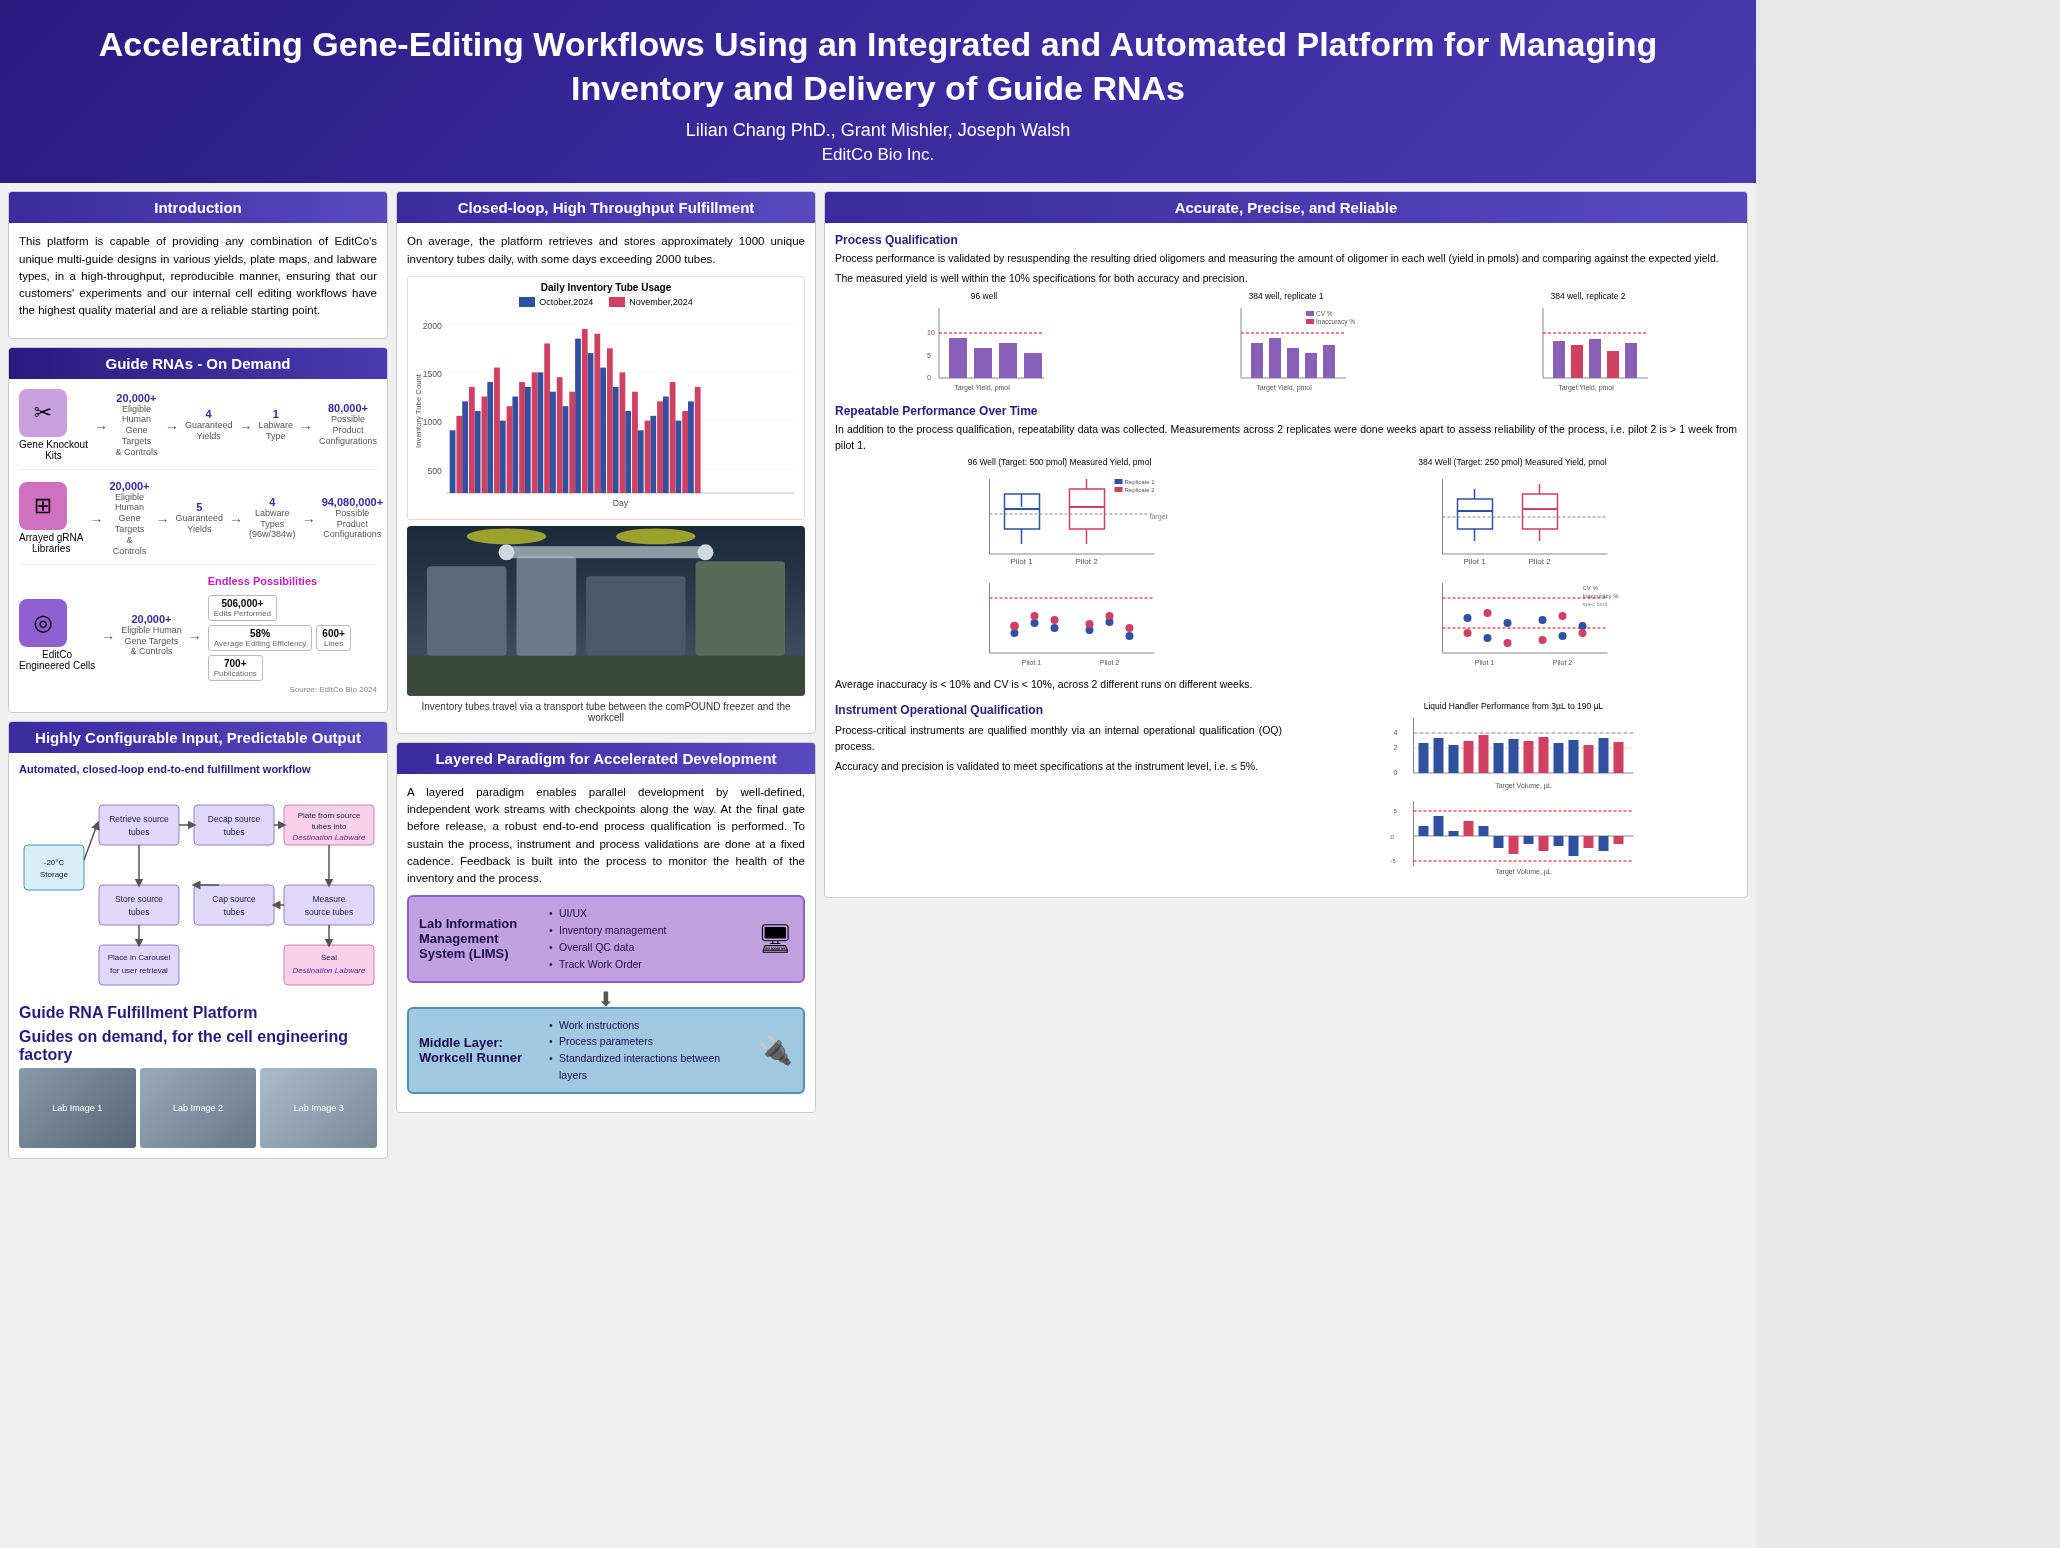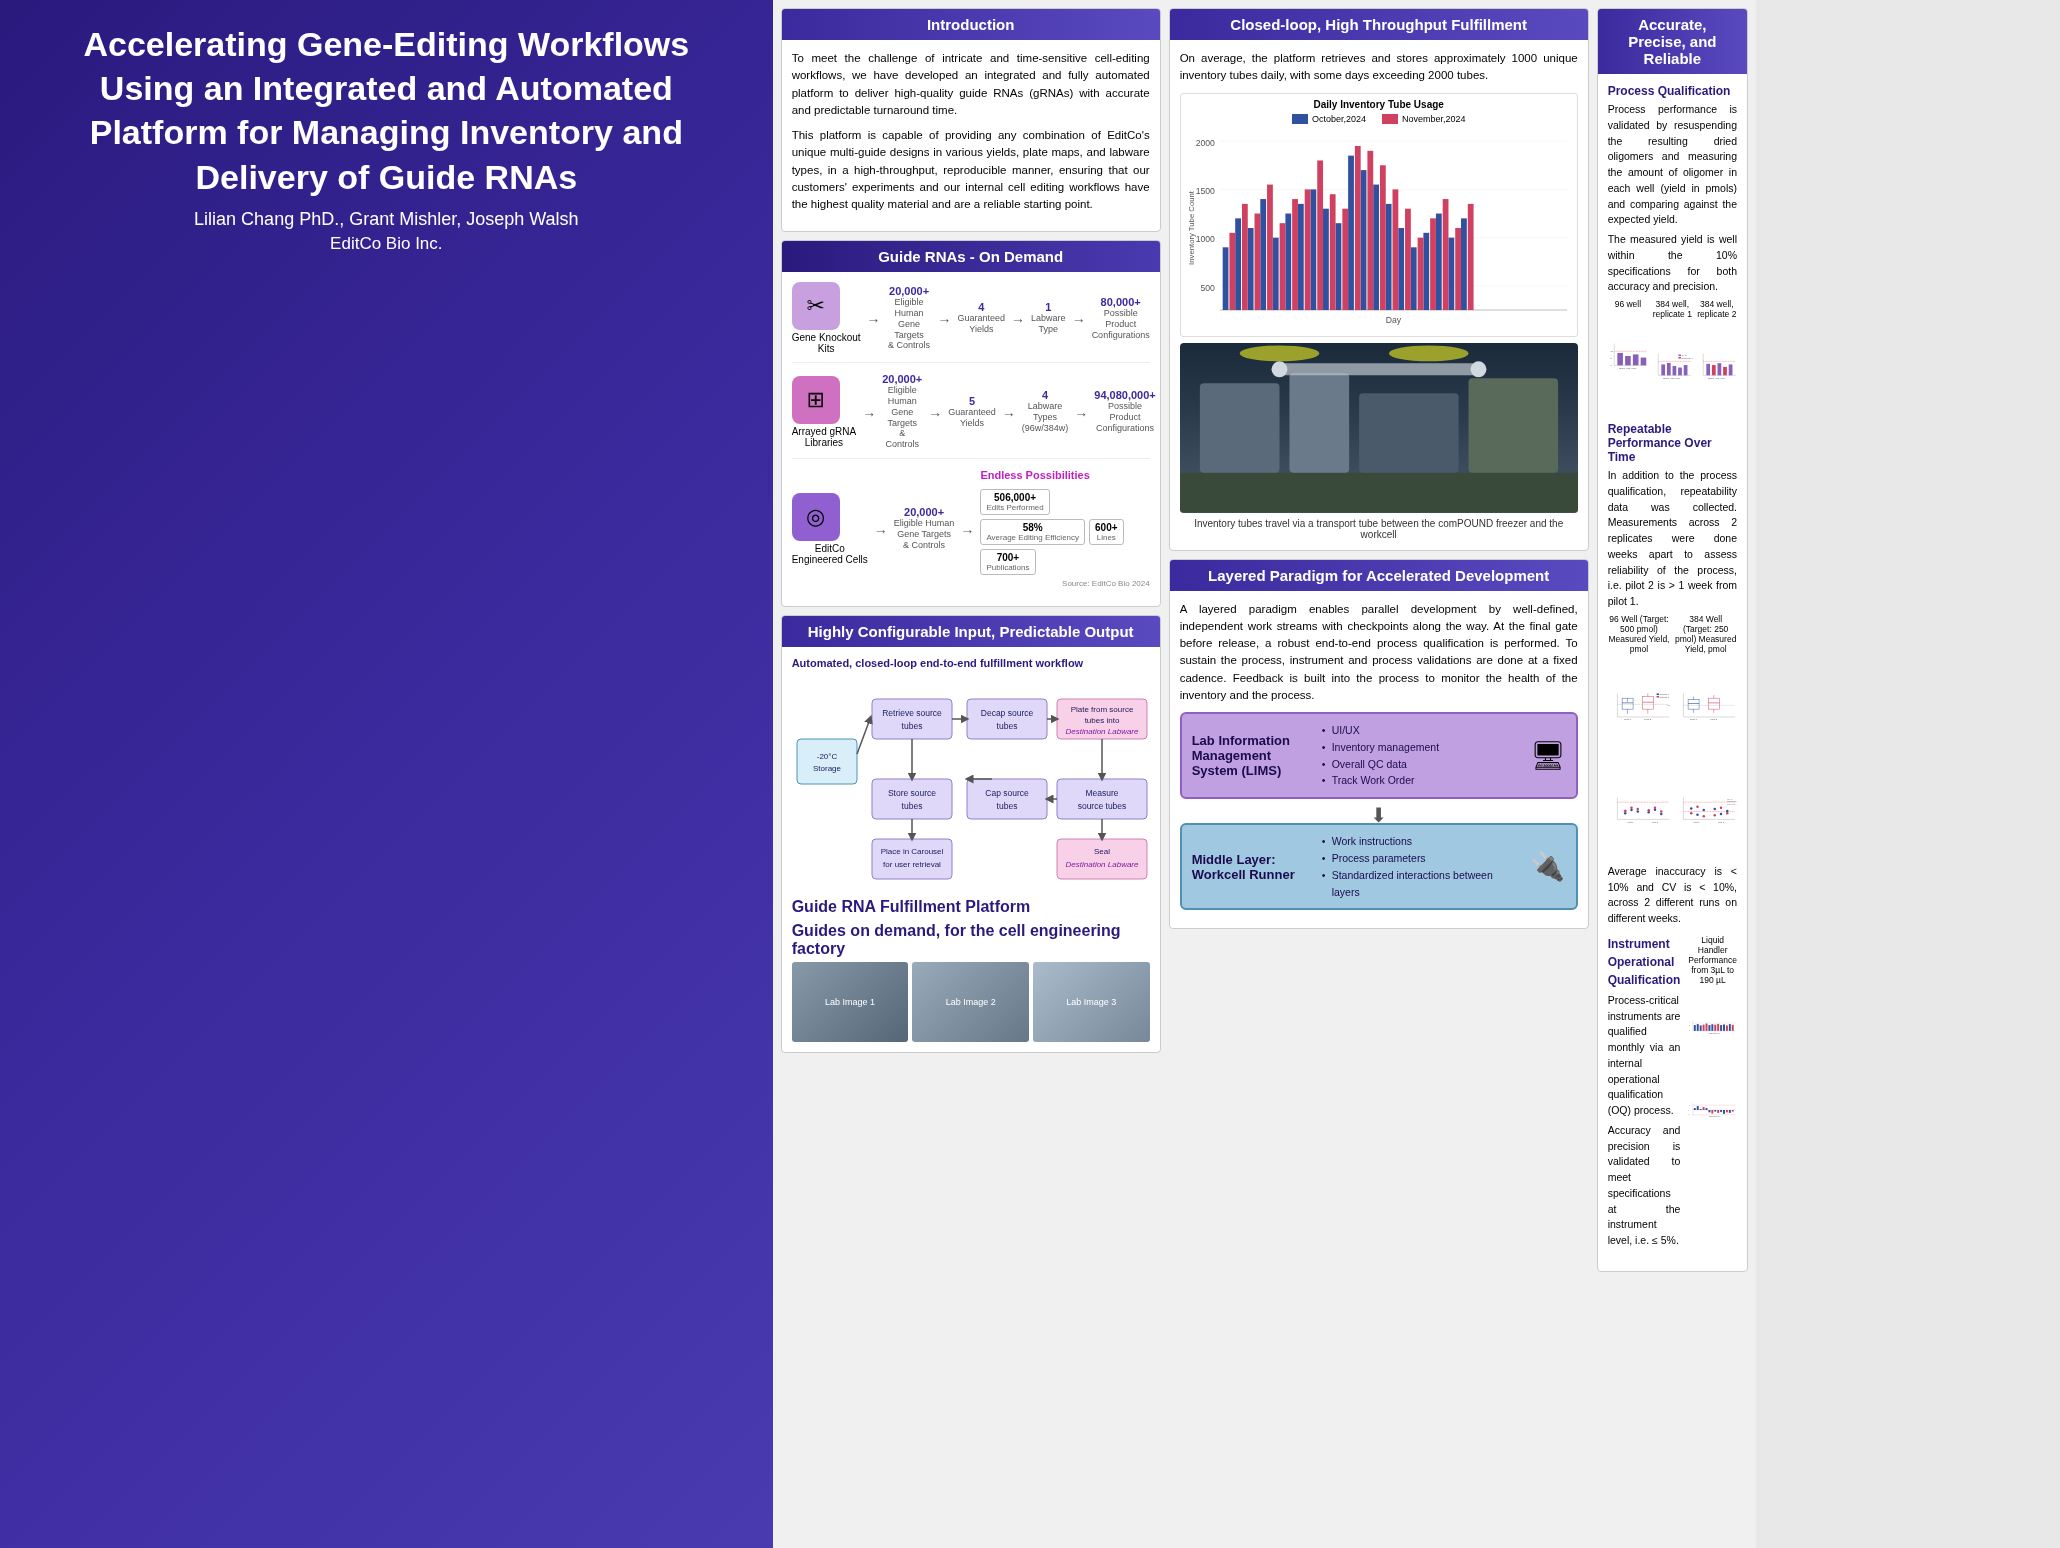--- a/index.html
+++ b/index.html
@@ -8,21 +8,21 @@
       background: #e8e8e8;
       width: 2060px;
       min-height: 1548px;
       font-size: 13px;
     }
     .poster {
       width: 1756px;
       min-height: 1548px;
       background: #f0f0f0;
       display: flex;
-      flex-direction: row;
+      flex-direction: column;
     }
     
     .header {
       background: linear-gradient(135deg, #2a1a7e 0%, #3b2a9e 50%, #4a3ab0 100%);
       color: white;
       text-align: center;
       padding: 22px 40px 18px;
     }
     .header h1 {
       font-size: 34px;
@@ -277,21 +277,20 @@
     <div class="institution">EditCo Bio Inc.</div>
   </div>
 
   <div class="main-content">
 
     <div class="col col-left">
 
       <div class="panel">
         <div class="panel-header">Introduction</div>
         <div class="panel-body">
-          <p class="intro-text">To meet the challenge of intricate and time-sensitive cell-editing workflows, we have developed an integrated and fully automated platform to deliver high-quality guide RNAs (gRNAs) with accurate and predictable turnaround time.</p>
           <p class="intro-text">This platform is capable of providing any combination of EditCo's unique multi-guide designs in various yields, plate maps, and labware types, in a high-throughput, reproducible manner, ensuring that our customers' experiments and our internal cell editing workflows have the highest quality material and are a reliable starting point.</p>
         </div>
       </div>
 
       <div class="panel guide-rna-panel">
         <div class="panel-header">Guide RNAs - On Demand</div>
         <div class="panel-body">
 
           <div class="guide-row">
             <div style="text-align:center;flex-shrink:0;">

